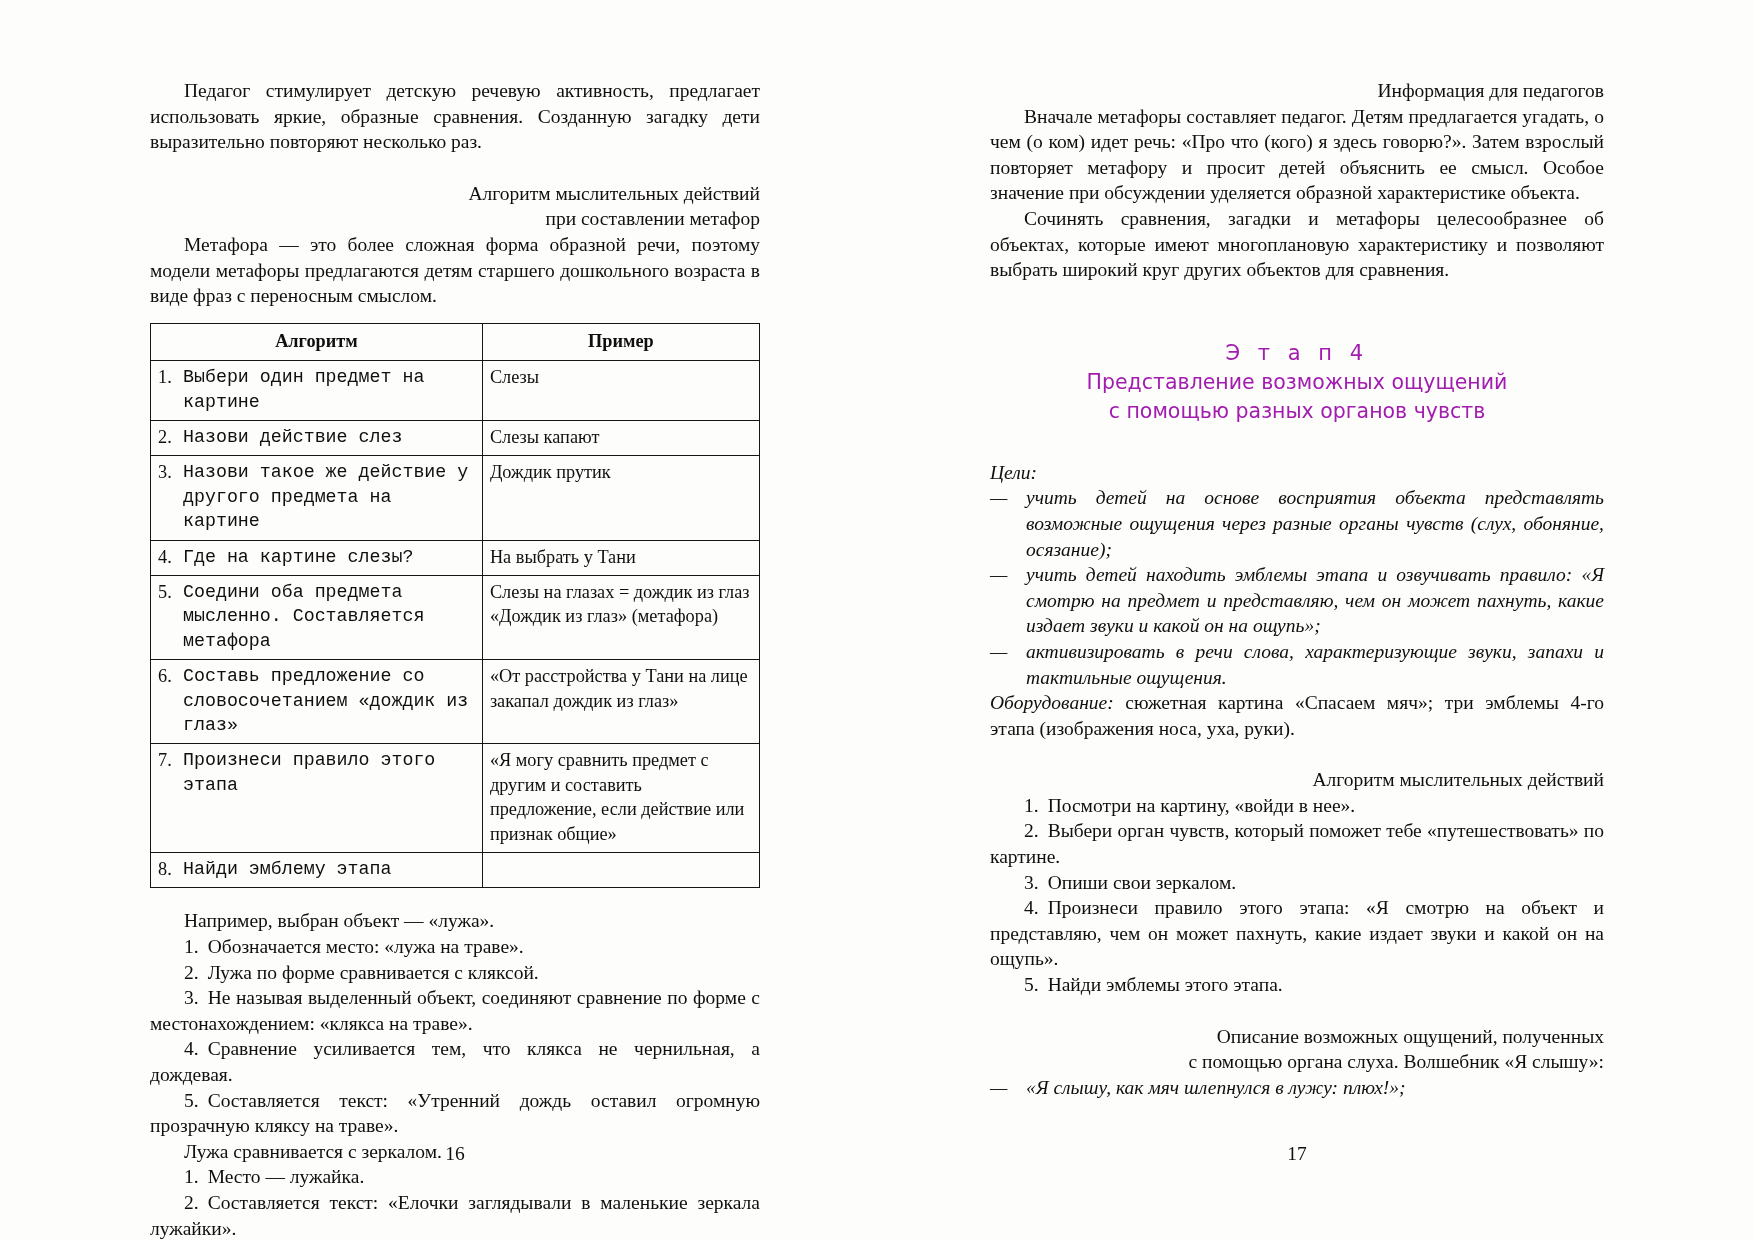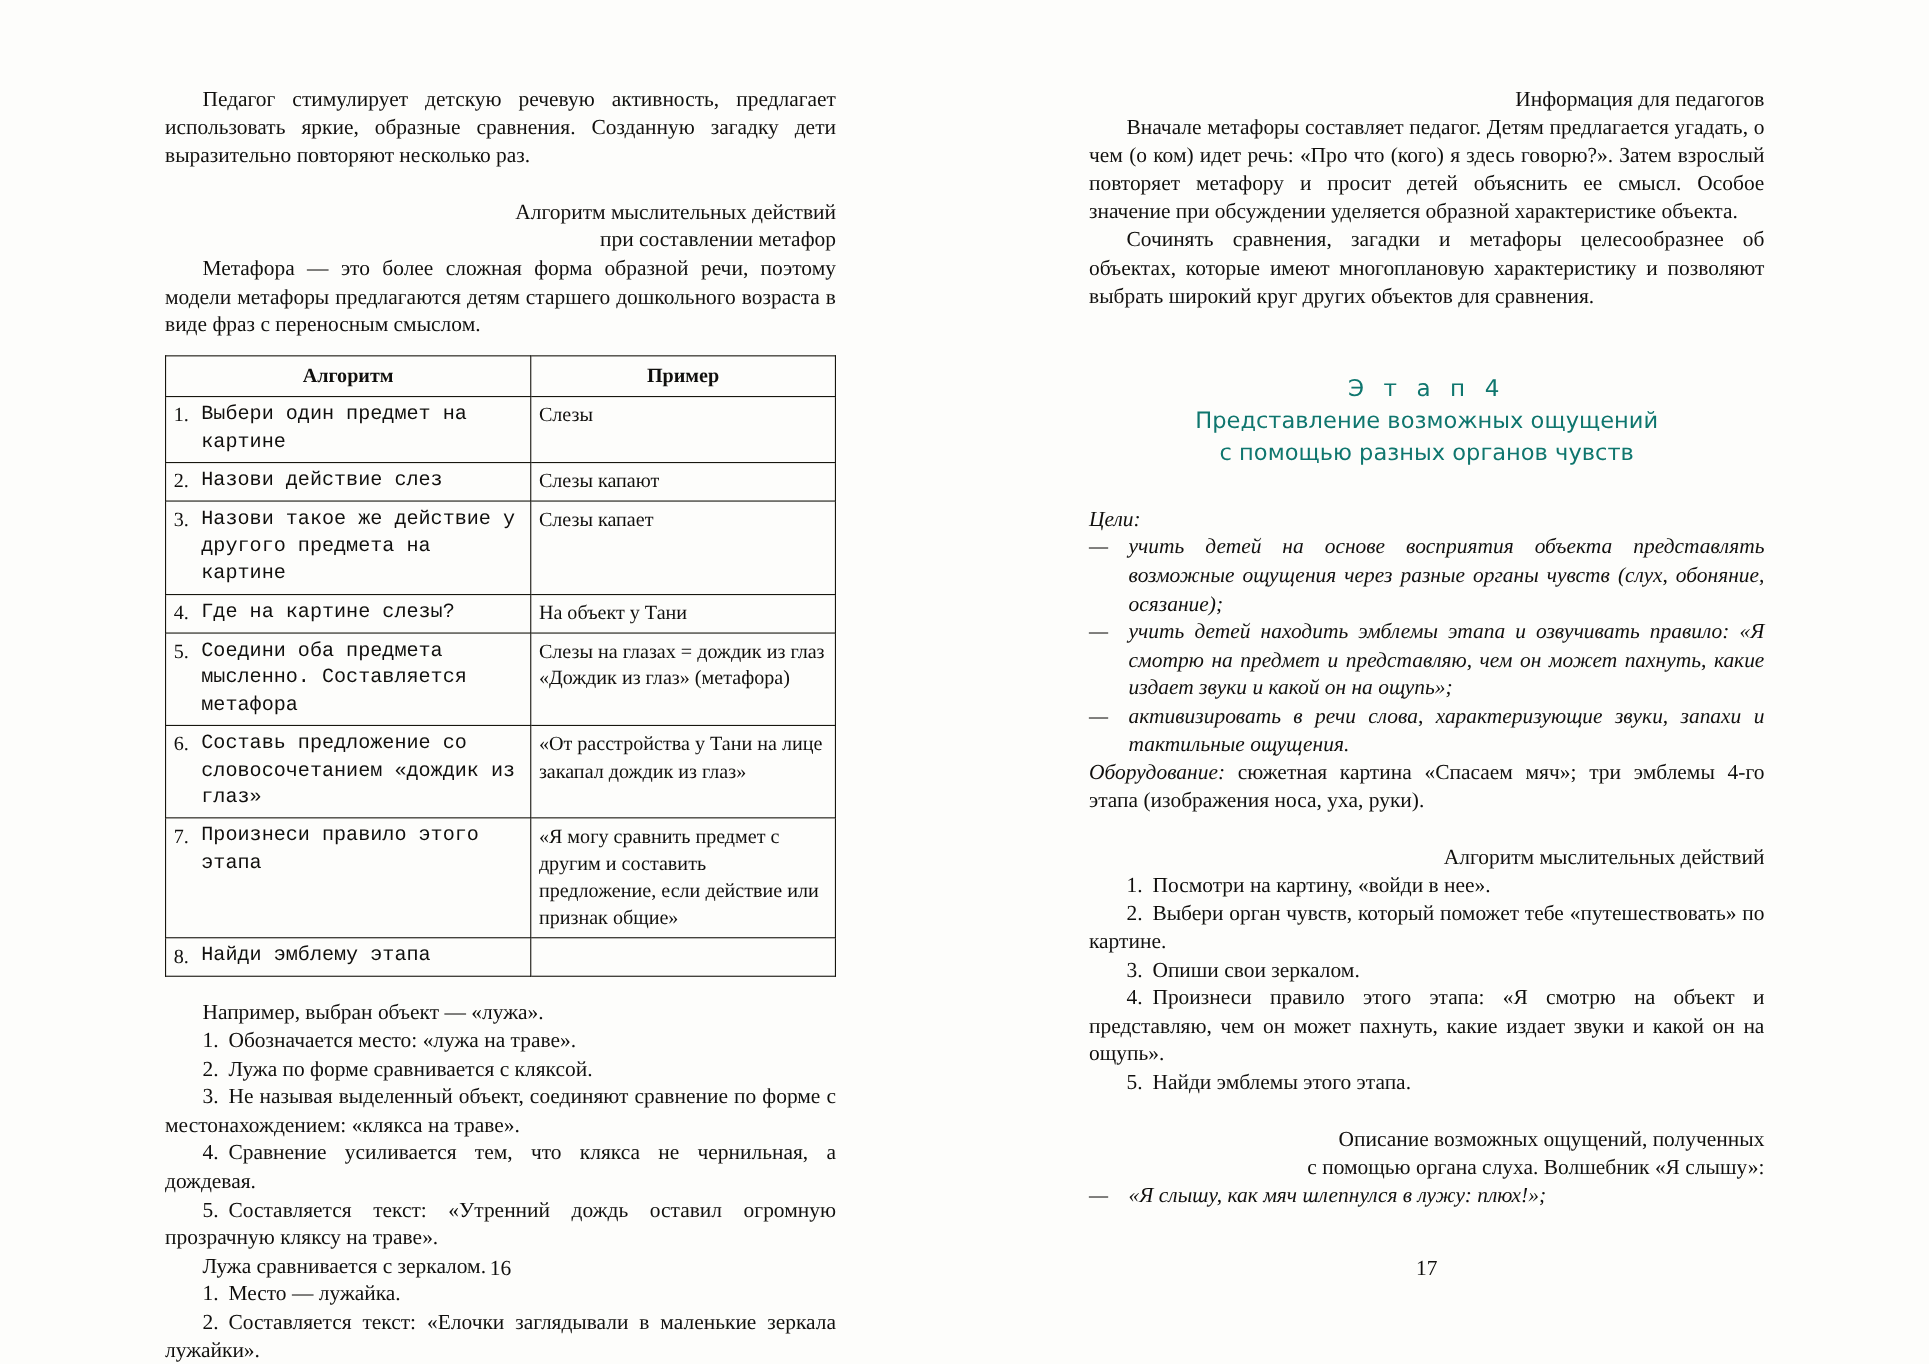--- a/index.html
+++ b/index.html
@@ -67,21 +67,21 @@
     text-align: right;
     text-indent: 0;
   }
 
   .stage-head {
     font-family: "DejaVu Sans", "Liberation Sans", sans-serif;
     text-align: center;
     font-size: 20.5px;
     line-height: 29px;
     font-weight: 400;
-    color: #0f766e;
+    color: #a21caf;
   }
   .stage-head .stage-num {
     letter-spacing: 5.5px;
     font-size: 21px;
   }
 
   .ital { font-style: italic; }
 
   
   .numlist {
@@ -226,30 +226,30 @@
             </td>
             <td>Слезы капают</td>
           </tr>
           <tr>
             <td>
               <div class="cellflex">
                 <span class="num">3.</span>
                 <span class="txt">Назови такое же действие у другого предмета на картине</span>
               </div>
             </td>
-            <td>Слезы капает</td>
+            <td>Дождик прутик</td>
           </tr>
           <tr>
             <td>
               <div class="cellflex">
                 <span class="num">4.</span>
                 <span class="txt">Где на картине слезы?</span>
               </div>
             </td>
-            <td>На объект у Тани</td>
+            <td>На выбрать у Тани</td>
           </tr>
           <tr>
             <td>
               <div class="cellflex">
                 <span class="num">5.</span>
                 <span class="txt">Соедини оба предмета мысленно. Составляется метафора</span>
               </div>
             </td>
             <td>Слезы на глазах = дождик из глаз «Дождик из глаз» (метафора)</td>
           </tr>

